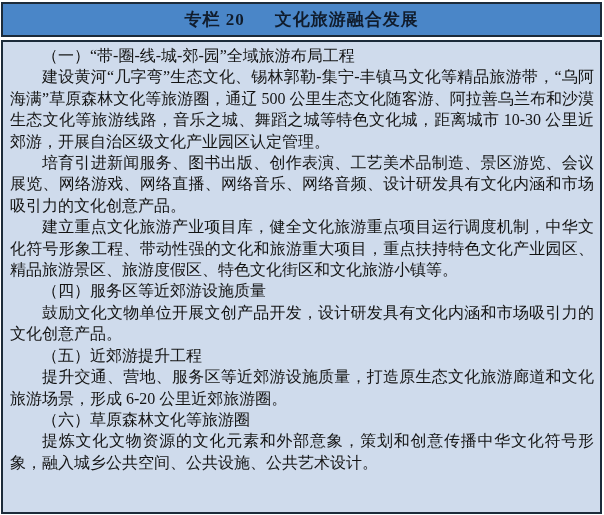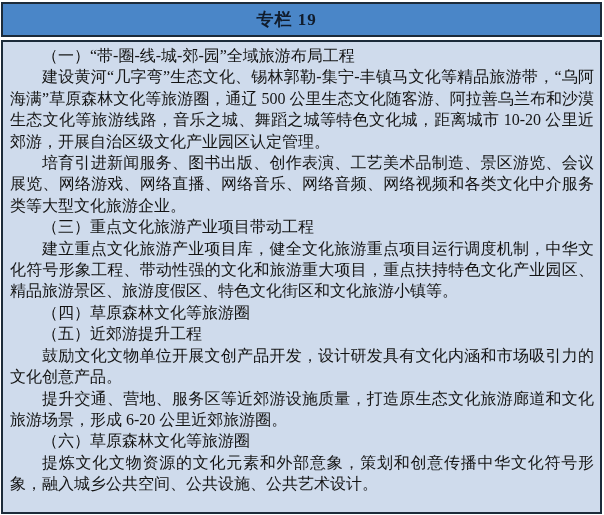--- a/index.html
+++ b/index.html
@@ -46,29 +46,29 @@
     margin: 0;
     text-indent: 2em;
     text-align: justify;
   }
 </style>
 </head>
 <body>
 
 <div class="panel">
   <div class="panel-header">
-    <span>专栏 19</span>
+    <span>专栏 20</span>
     <span class="hdr-gap"></span>
+    <span>文化旅游融合发展</span>
   </div>
   <div class="panel-body">
     <p>（一）“带-圈-线-城-郊-园”全域旅游布局工程</p>
-    <p>建设黄河“几字弯”生态文化、锡林郭勒-集宁-丰镇马文化等精品旅游带，“乌阿海满”草原森林文化等旅游圈，通辽 500 公里生态文化随客游、阿拉善乌兰布和沙漠生态文化等旅游线路，音乐之城、舞蹈之城等特色文化城，距离城市 10-20 公里近郊游，开展自治区级文化产业园区认定管理。</p>
-    <p>培育引进新闻服务、图书出版、创作表演、工艺美术品制造、景区游览、会议展览、网络游戏、网络直播、网络音乐、网络音频、网络视频和各类文化中介服务类等大型文化旅游企业。</p>
-    <p>（三）重点文化旅游产业项目带动工程</p>
+    <p>建设黄河“几字弯”生态文化、锡林郭勒-集宁-丰镇马文化等精品旅游带，“乌阿海满”草原森林文化等旅游圈，通辽 500 公里生态文化随客游、阿拉善乌兰布和沙漠生态文化等旅游线路，音乐之城、舞蹈之城等特色文化城，距离城市 10-30 公里近郊游，开展自治区级文化产业园区认定管理。</p>
+    <p>培育引进新闻服务、图书出版、创作表演、工艺美术品制造、景区游览、会议展览、网络游戏、网络直播、网络音乐、网络音频、设计研发具有文化内涵和市场吸引力的文化创意产品。</p>
     <p>建立重点文化旅游产业项目库，健全文化旅游重点项目运行调度机制，中华文化符号形象工程、带动性强的文化和旅游重大项目，重点扶持特色文化产业园区、精品旅游景区、旅游度假区、特色文化街区和文化旅游小镇等。</p>
-    <p>（四）草原森林文化等旅游圈</p>
+    <p>（四）服务区等近郊游设施质量</p>
+    <p>鼓励文化文物单位开展文创产品开发，设计研发具有文化内涵和市场吸引力的文化创意产品。</p>
     <p>（五）近郊游提升工程</p>
-    <p>鼓励文化文物单位开展文创产品开发，设计研发具有文化内涵和市场吸引力的文化创意产品。</p>
     <p>提升交通、营地、服务区等近郊游设施质量，打造原生态文化旅游廊道和文化旅游场景，形成 6-20 公里近郊旅游圈。</p>
     <p>（六）草原森林文化等旅游圈</p>
     <p>提炼文化文物资源的文化元素和外部意象，策划和创意传播中华文化符号形象，融入城乡公共空间、公共设施、公共艺术设计。</p>
   </div>
 </div>
 
 </body></html>

